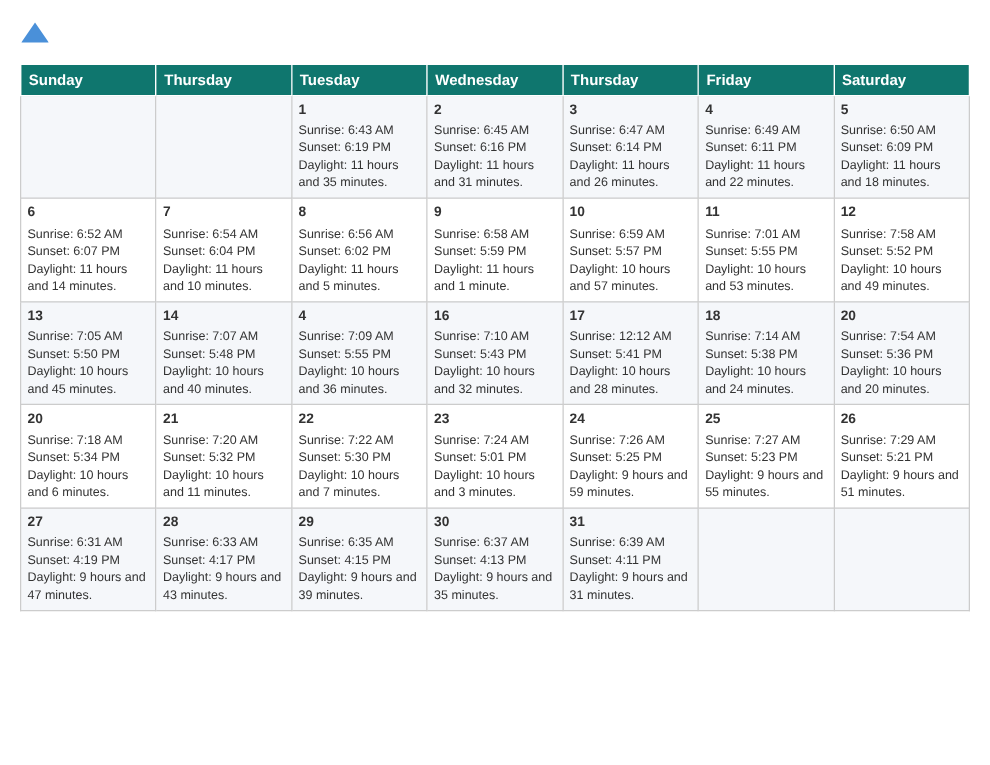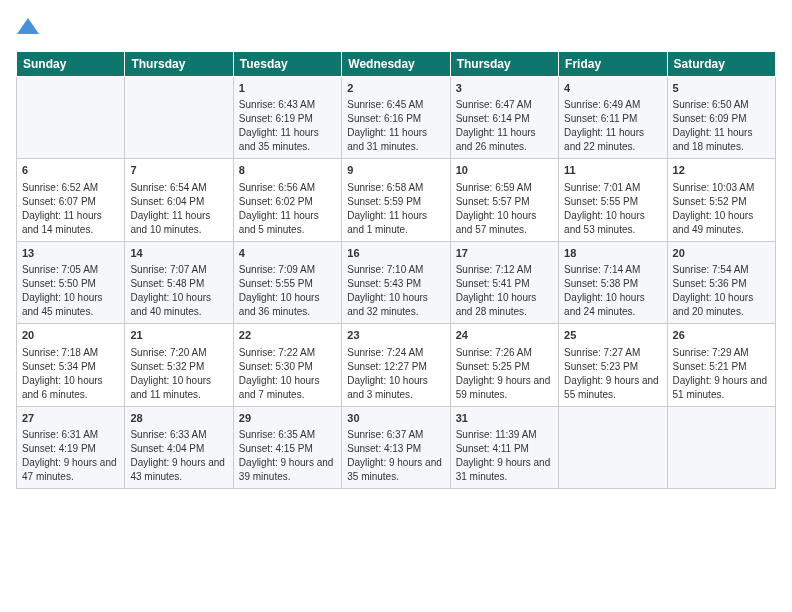--- a/index.html
+++ b/index.html
@@ -114,43 +114,43 @@
         <td><span class="day-number">4</span><span>Sunrise: 6:49 AM</span><br><span>Sunset: 6:11 PM</span><br><span>Daylight: 11 hours and 22 minutes.</span></td>
         <td><span class="day-number">5</span><span>Sunrise: 6:50 AM</span><br><span>Sunset: 6:09 PM</span><br><span>Daylight: 11 hours and 18 minutes.</span></td>
       </tr>
       <tr>
         <td><span class="day-number">6</span><span>Sunrise: 6:52 AM</span><br><span>Sunset: 6:07 PM</span><br><span>Daylight: 11 hours and 14 minutes.</span></td>
         <td><span class="day-number">7</span><span>Sunrise: 6:54 AM</span><br><span>Sunset: 6:04 PM</span><br><span>Daylight: 11 hours and 10 minutes.</span></td>
         <td><span class="day-number">8</span><span>Sunrise: 6:56 AM</span><br><span>Sunset: 6:02 PM</span><br><span>Daylight: 11 hours and 5 minutes.</span></td>
         <td><span class="day-number">9</span><span>Sunrise: 6:58 AM</span><br><span>Sunset: 5:59 PM</span><br><span>Daylight: 11 hours and 1 minute.</span></td>
         <td><span class="day-number">10</span><span>Sunrise: 6:59 AM</span><br><span>Sunset: 5:57 PM</span><br><span>Daylight: 10 hours and 57 minutes.</span></td>
         <td><span class="day-number">11</span><span>Sunrise: 7:01 AM</span><br><span>Sunset: 5:55 PM</span><br><span>Daylight: 10 hours and 53 minutes.</span></td>
-        <td><span class="day-number">12</span><span>Sunrise: 10:03 AM</span><br><span>Sunset: 5:52 PM</span><br><span>Daylight: 10 hours and 49 minutes.</span></td>
+        <td><span class="day-number">12</span><span>Sunrise: 7:58 AM</span><br><span>Sunset: 5:52 PM</span><br><span>Daylight: 10 hours and 49 minutes.</span></td>
       </tr>
       <tr>
         <td><span class="day-number">13</span><span>Sunrise: 7:05 AM</span><br><span>Sunset: 5:50 PM</span><br><span>Daylight: 10 hours and 45 minutes.</span></td>
         <td><span class="day-number">14</span><span>Sunrise: 7:07 AM</span><br><span>Sunset: 5:48 PM</span><br><span>Daylight: 10 hours and 40 minutes.</span></td>
         <td><span class="day-number">4</span><span>Sunrise: 7:09 AM</span><br><span>Sunset: 5:55 PM</span><br><span>Daylight: 10 hours and 36 minutes.</span></td>
         <td><span class="day-number">16</span><span>Sunrise: 7:10 AM</span><br><span>Sunset: 5:43 PM</span><br><span>Daylight: 10 hours and 32 minutes.</span></td>
-        <td><span class="day-number">17</span><span>Sunrise: 7:12 AM</span><br><span>Sunset: 5:41 PM</span><br><span>Daylight: 10 hours and 28 minutes.</span></td>
+        <td><span class="day-number">17</span><span>Sunrise: 12:12 AM</span><br><span>Sunset: 5:41 PM</span><br><span>Daylight: 10 hours and 28 minutes.</span></td>
         <td><span class="day-number">18</span><span>Sunrise: 7:14 AM</span><br><span>Sunset: 5:38 PM</span><br><span>Daylight: 10 hours and 24 minutes.</span></td>
         <td><span class="day-number">20</span><span>Sunrise: 7:54 AM</span><br><span>Sunset: 5:36 PM</span><br><span>Daylight: 10 hours and 20 minutes.</span></td>
       </tr>
       <tr>
         <td><span class="day-number">20</span><span>Sunrise: 7:18 AM</span><br><span>Sunset: 5:34 PM</span><br><span>Daylight: 10 hours and 6 minutes.</span></td>
         <td><span class="day-number">21</span><span>Sunrise: 7:20 AM</span><br><span>Sunset: 5:32 PM</span><br><span>Daylight: 10 hours and 11 minutes.</span></td>
         <td><span class="day-number">22</span><span>Sunrise: 7:22 AM</span><br><span>Sunset: 5:30 PM</span><br><span>Daylight: 10 hours and 7 minutes.</span></td>
-        <td><span class="day-number">23</span><span>Sunrise: 7:24 AM</span><br><span>Sunset: 12:27 PM</span><br><span>Daylight: 10 hours and 3 minutes.</span></td>
+        <td><span class="day-number">23</span><span>Sunrise: 7:24 AM</span><br><span>Sunset: 5:01 PM</span><br><span>Daylight: 10 hours and 3 minutes.</span></td>
         <td><span class="day-number">24</span><span>Sunrise: 7:26 AM</span><br><span>Sunset: 5:25 PM</span><br><span>Daylight: 9 hours and 59 minutes.</span></td>
         <td><span class="day-number">25</span><span>Sunrise: 7:27 AM</span><br><span>Sunset: 5:23 PM</span><br><span>Daylight: 9 hours and 55 minutes.</span></td>
         <td><span class="day-number">26</span><span>Sunrise: 7:29 AM</span><br><span>Sunset: 5:21 PM</span><br><span>Daylight: 9 hours and 51 minutes.</span></td>
       </tr>
       <tr>
         <td><span class="day-number">27</span><span>Sunrise: 6:31 AM</span><br><span>Sunset: 4:19 PM</span><br><span>Daylight: 9 hours and 47 minutes.</span></td>
-        <td><span class="day-number">28</span><span>Sunrise: 6:33 AM</span><br><span>Sunset: 4:04 PM</span><br><span>Daylight: 9 hours and 43 minutes.</span></td>
+        <td><span class="day-number">28</span><span>Sunrise: 6:33 AM</span><br><span>Sunset: 4:17 PM</span><br><span>Daylight: 9 hours and 43 minutes.</span></td>
         <td><span class="day-number">29</span><span>Sunrise: 6:35 AM</span><br><span>Sunset: 4:15 PM</span><br><span>Daylight: 9 hours and 39 minutes.</span></td>
         <td><span class="day-number">30</span><span>Sunrise: 6:37 AM</span><br><span>Sunset: 4:13 PM</span><br><span>Daylight: 9 hours and 35 minutes.</span></td>
-        <td><span class="day-number">31</span><span>Sunrise: 11:39 AM</span><br><span>Sunset: 4:11 PM</span><br><span>Daylight: 9 hours and 31 minutes.</span></td>
+        <td><span class="day-number">31</span><span>Sunrise: 6:39 AM</span><br><span>Sunset: 4:11 PM</span><br><span>Daylight: 9 hours and 31 minutes.</span></td>
         <td class="empty-cell"></td>
         <td class="empty-cell"></td>
       </tr>
     </tbody>
 </table>
 
 </body></html>

